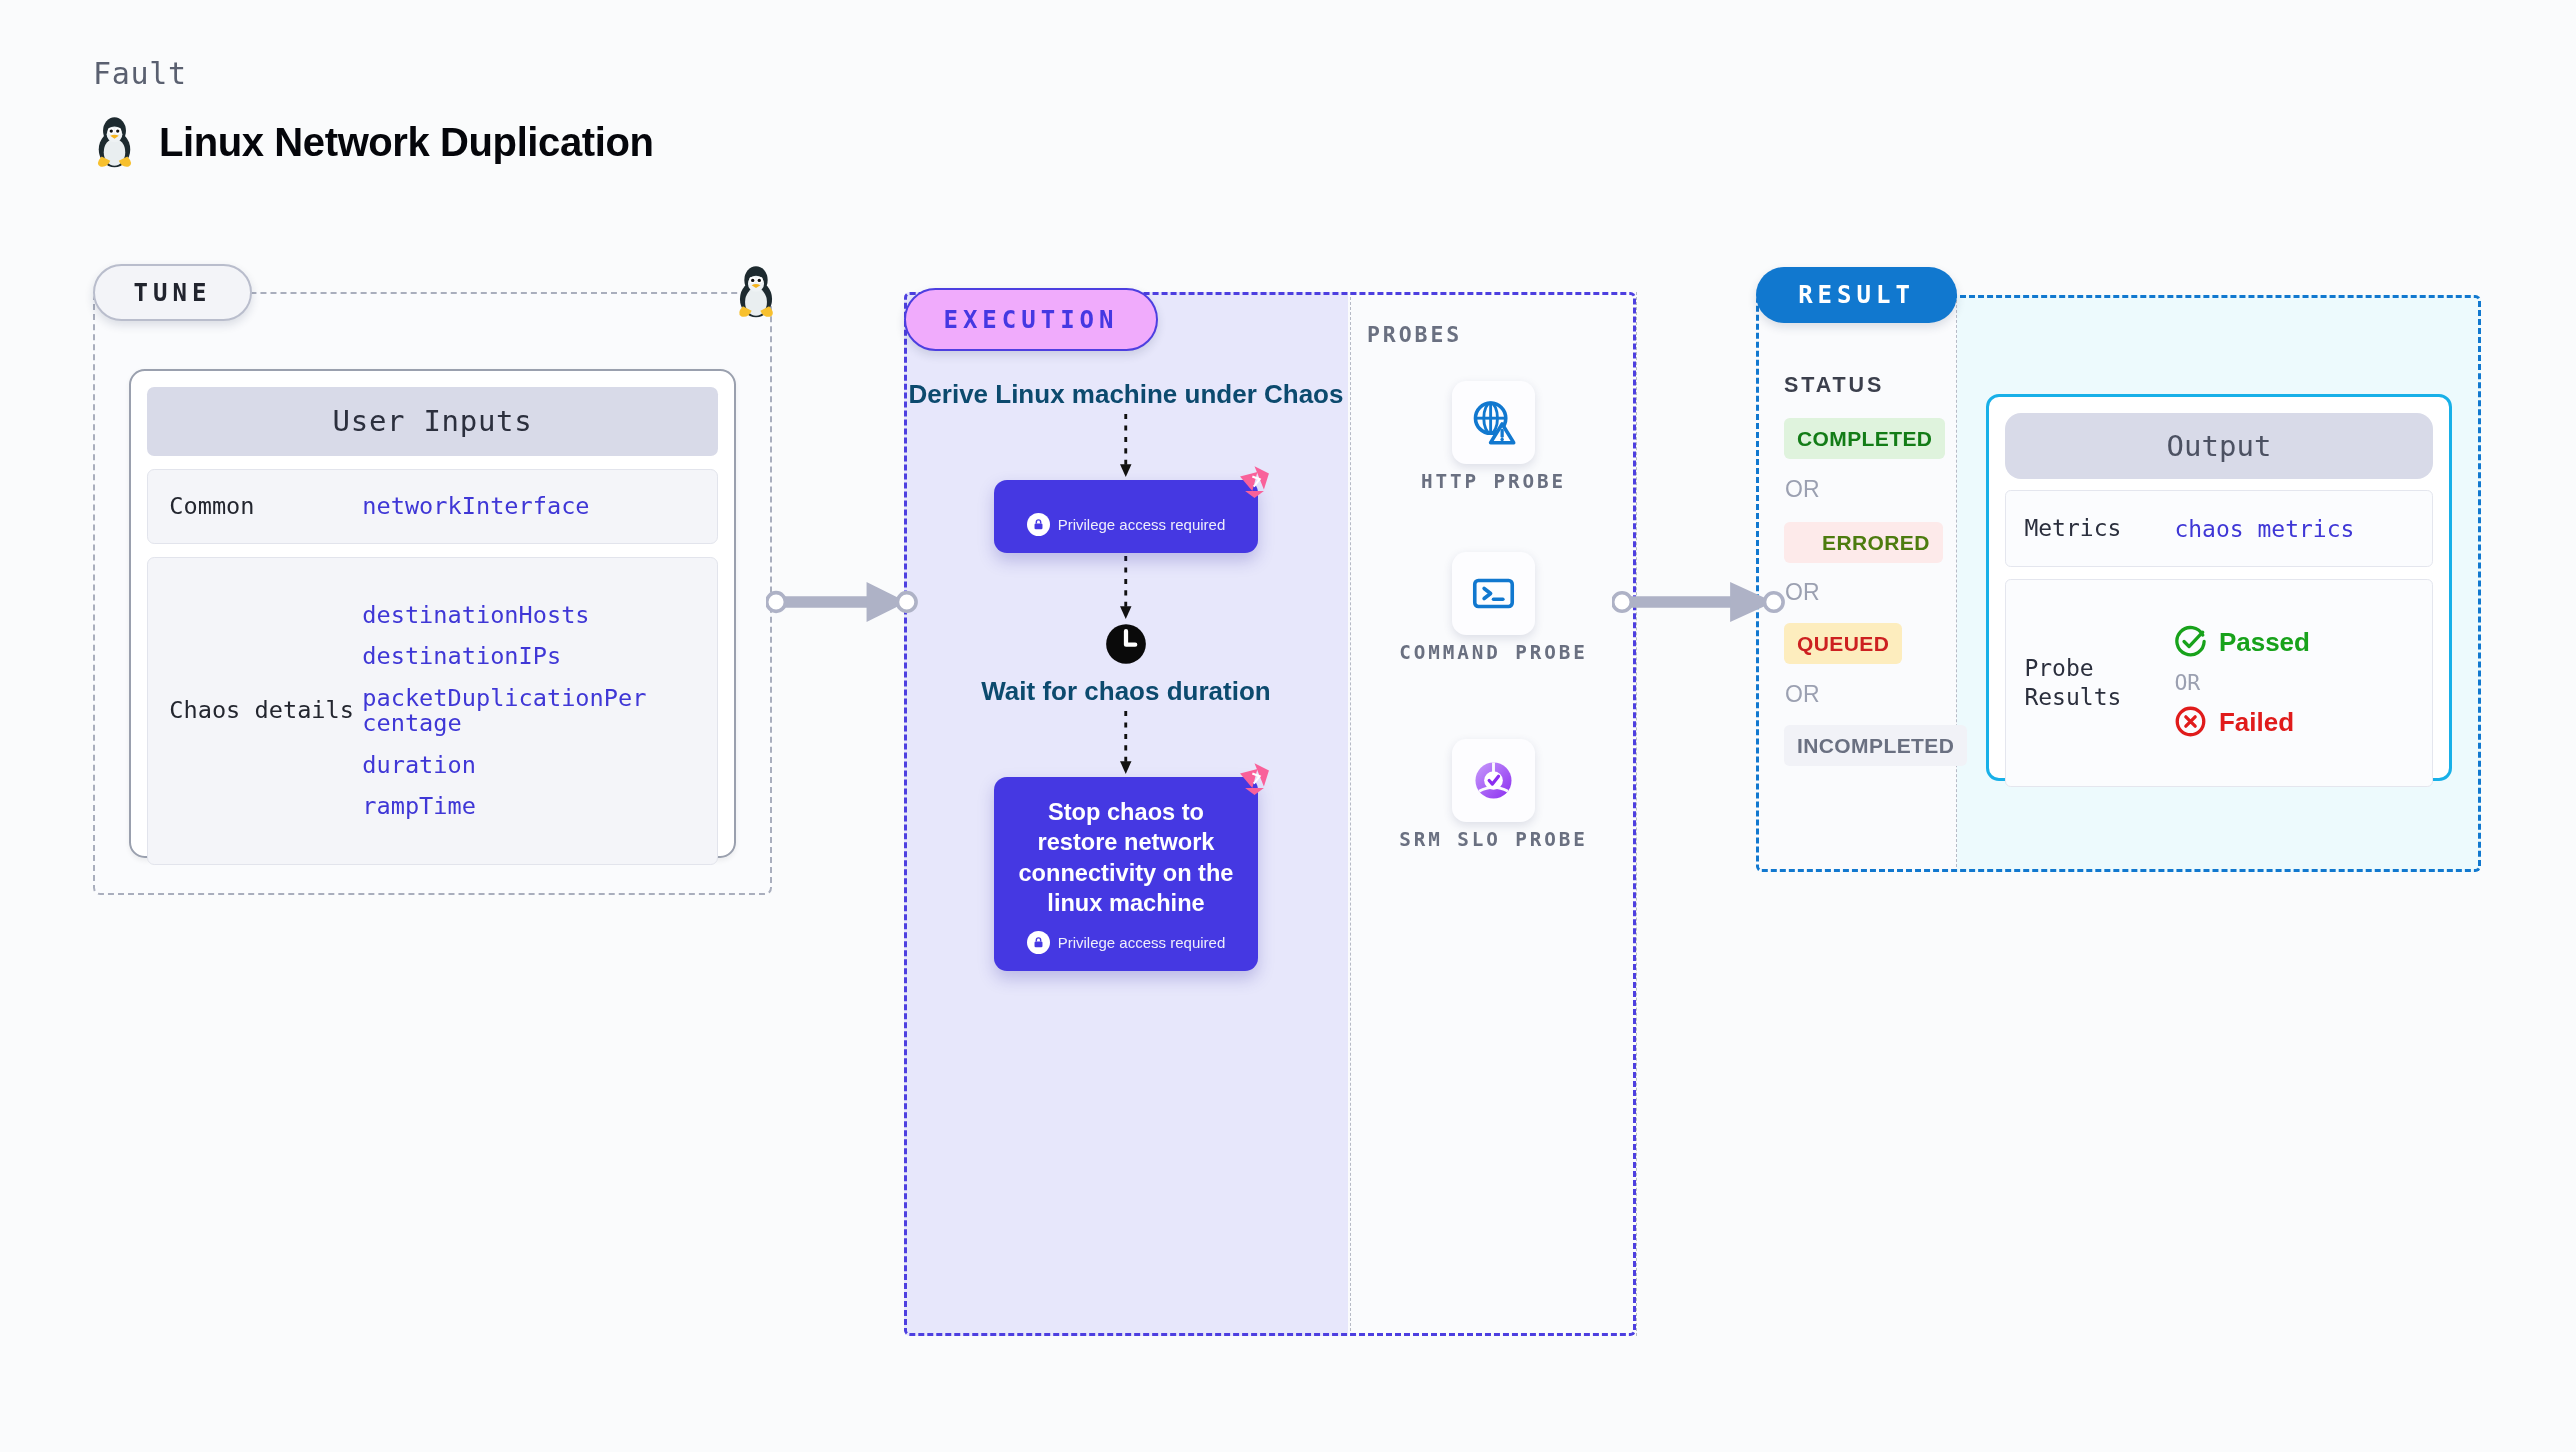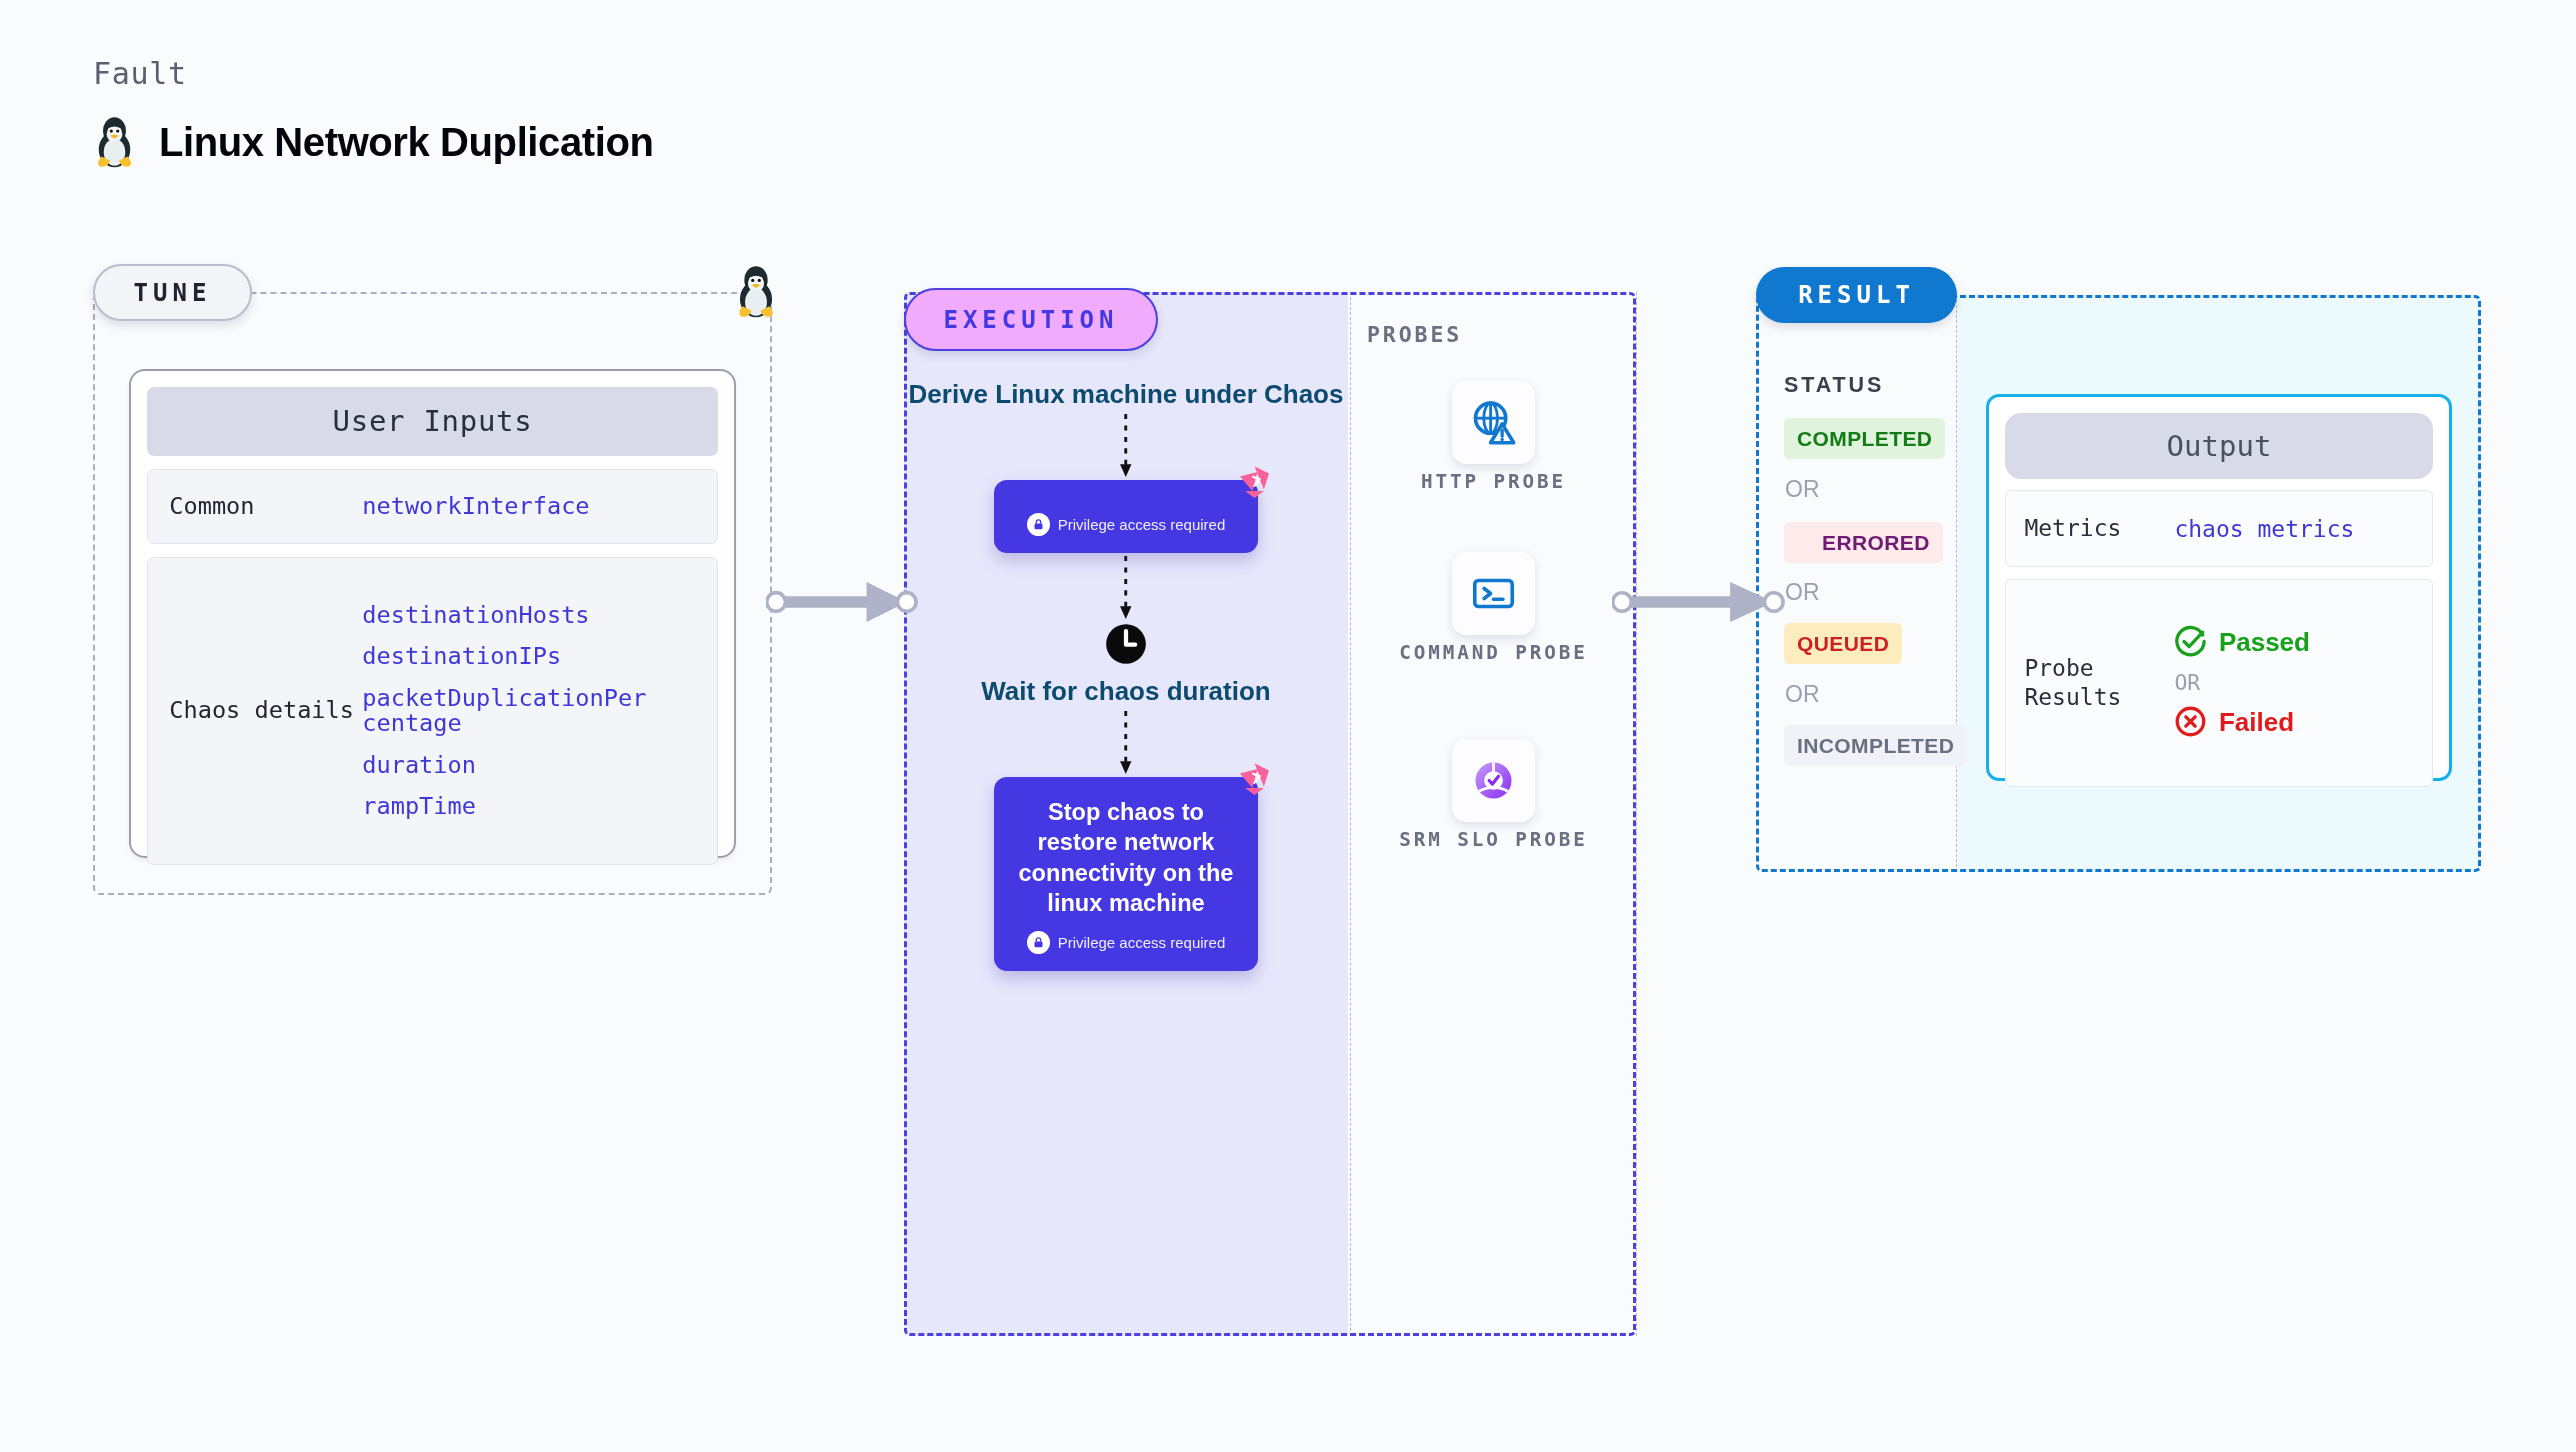--- a/index.html
+++ b/index.html
@@ -443,21 +443,21 @@
 
   <div class="result-status-col"></div>
   <div class="result-cyan"></div>
   <div class="result-outer"></div>
   <div class="pill pill-result">RESULT</div>
 
   <div class="status-label">STATUS</div>
 
   <div class="st-badge" style="top:418px; background:#dff3dd; color:#137c17;">COMPLETED</div>
   <div class="st-or" style="top:476px;">OR</div>
-  <div class="st-badge" style="top:522px; background:#fdeaea; color:#701a75;padding-left:38px;">ERRORED</div>
+  <div class="st-badge" style="top:522px; background:#fdeaea; color:#4d7c0f;padding-left:38px;">ERRORED</div>
   <div class="st-or" style="top:579px;">OR</div>
   <div class="st-badge" style="top:623px; background:#fdedbe; color:#cd2020;">QUEUED</div>
   <div class="st-or" style="top:681px;">OR</div>
   <div class="st-badge" style="top:725px; background:#f1f2f7; color:#6a7081;">INCOMPLETED</div>
 
   <div class="out-card">
     <div class="out-head">Output</div>
 
     <div class="out-row row-metrics">
       <div class="out-row-label">Metrics</div>

